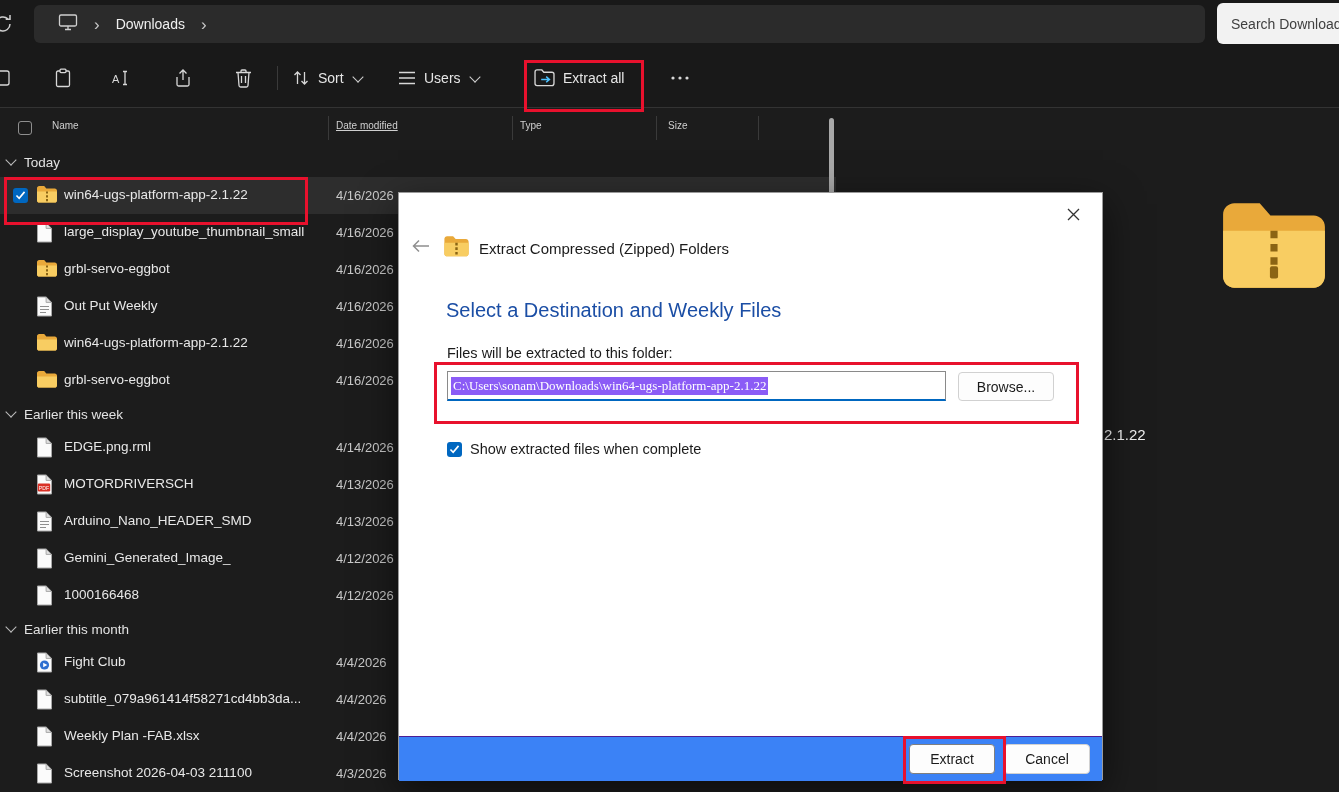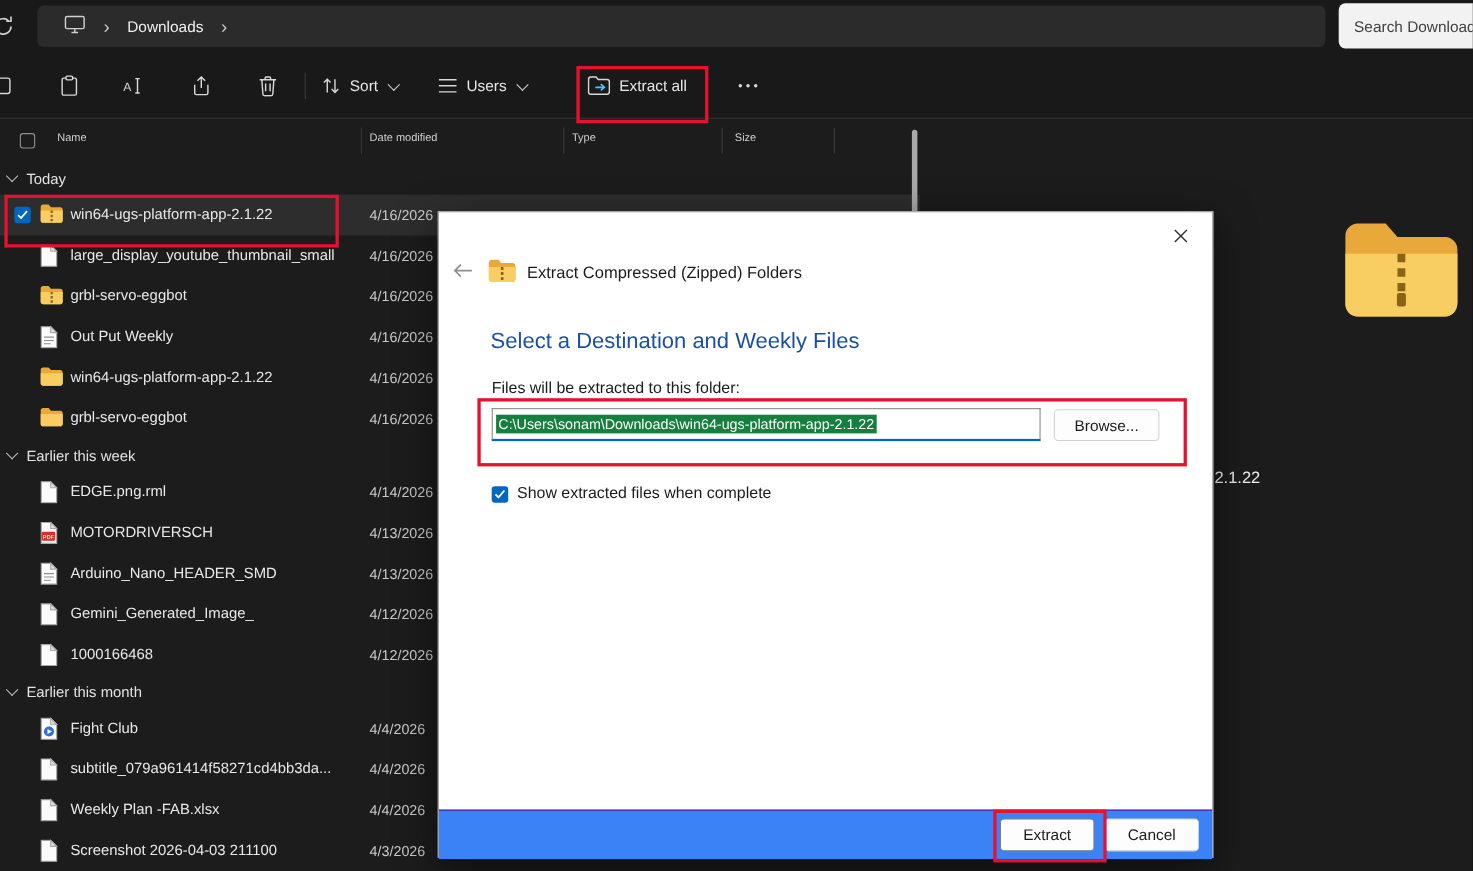--- a/index.html
+++ b/index.html
@@ -48,21 +48,21 @@
           box-shadow:0 12px 36px rgba(0,0,0,.55);border:1px solid #9a9a9a;box-sizing:border-box;color:#1b1b1b;}
   .dlg-close{position:absolute;right:13px;top:8px;width:32px;height:26px;display:flex;align-items:center;justify-content:center;}
   .dlg-back{position:absolute;left:13px;top:46px;}
   .dlg-titleicon{position:absolute;left:44px;top:42px;}
   .dlg-title{position:absolute;left:80px;top:47px;font-size:15px;}
   .dlg-heading{position:absolute;left:47px;top:106px;font-size:20px;color:#1b4ea5;}
   .dlg-label{position:absolute;left:48px;top:152px;font-size:14.5px;}
   .dlg-input{position:absolute;left:48px;top:178px;width:499px;height:30px;background:#fff;border:1px solid #8a8a8a;
              border-bottom:2px solid #0067c0;box-sizing:border-box;display:flex;align-items:center;padding-left:3px;
              font-size:13px;overflow:hidden;white-space:nowrap;}
-  .dlg-input .sel{background:#15803d;color:#fff;padding:1px 2px;}
+  .dlg-input .sel{background:#8b5cf6;color:#fff;padding:1px 2px;font-family:Liberation Serif, serif;}
   .dlg-browse{position:absolute;left:559px;top:179px;width:96px;height:29px;background:#fdfdfd;border:1px solid #d1d1d1;
               border-radius:4px;font-size:14px;display:flex;align-items:center;justify-content:center;box-sizing:border-box;}
   .dlg-check{position:absolute;left:48px;top:249px;width:15px;height:15px;background:#0067c0;border-radius:3px;
              display:flex;align-items:center;justify-content:center;}
   .dlg-checklabel{position:absolute;left:71px;top:248px;font-size:14.5px;}
   .dlg-footer{position:absolute;left:0;top:543px;width:100%;height:45px;background:#3b82f6;border-top:1px solid #4c1d95;box-sizing:border-box;text-align:center;}
   .btn{position:absolute;top:7px;width:86px;height:30px;background:#fdfdfd;border-radius:4px;font-size:14px;
        display:flex;align-items:center;justify-content:center;box-sizing:border-box;color:#1b1b1b;}
   .btn-extract{left:510px;border:1px solid #7f7f7f;}
   .btn-cancel{left:605px;border:1px solid #d1d1d1;}
@@ -155,21 +155,21 @@
         <circle cx="2" cy="2" r="1.6"></circle>
           <circle cx="9" cy="2" r="1.6"></circle>
           <circle cx="16" cy="2" r="1.6"></circle>
       </svg>
     </div>
   </div>
 
   <div class="colheaders">
     <div class="hcheck"></div>
     <span class="hlabel" style="left:52px;">Name</span>
-    <span class="hlabel" style="left:336px;">Date modified</span>
+    <span class="hlabel" style="left:336px;text-decoration:underline;">Date modified</span>
     <span class="hlabel" style="left:520px;">Type</span>
     <span class="hlabel" style="left:668px;">Size</span>
     <div class="hdiv" style="left:328px;"></div>
     <div class="hdiv" style="left:512px;"></div>
     <div class="hdiv" style="left:656px;"></div>
     <div class="hdiv" style="left:758px;"></div>
   </div>
   <div class="scroll-thumb"></div>
 
   <div class="filelist">

